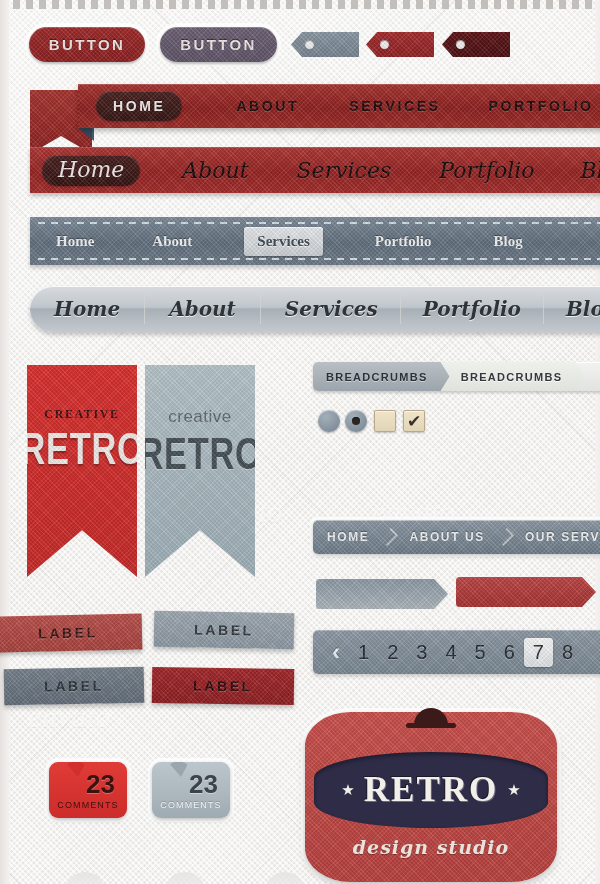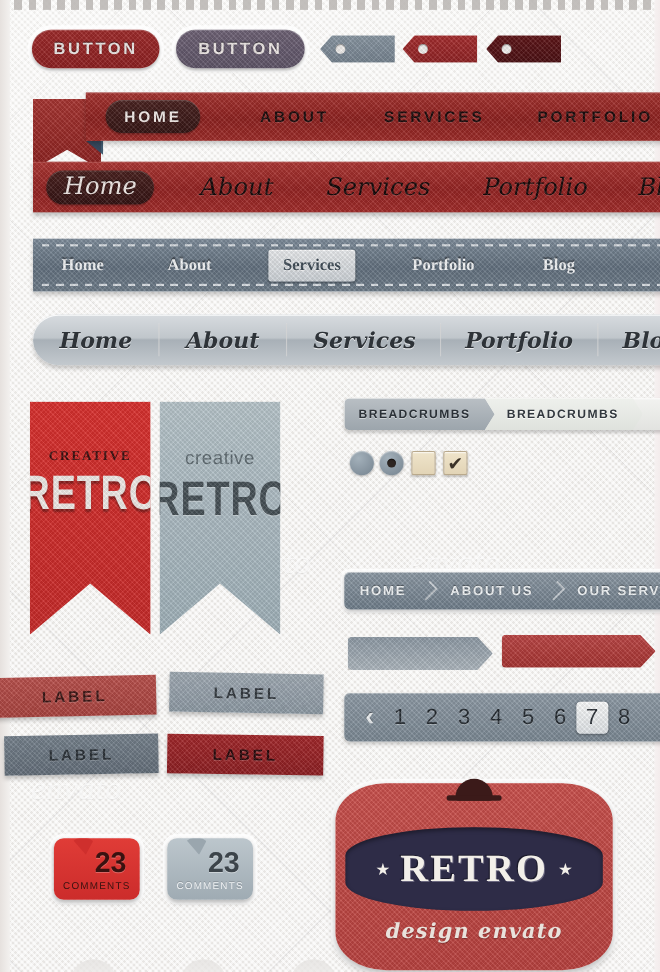--- a/index.html
+++ b/index.html
@@ -427,19 +427,19 @@
   </div>
 
   <div id="badge">
     <div id="badge-plate" class="tex"></div>
     <div id="badge-hat"></div>
     <div id="badge-oval">
       <span class="badge-star">★</span>
       <span id="badge-title">RETRO</span>
       <span class="badge-star">★</span>
     </div>
-    <div id="badge-sub">design envato</div>
+    <div id="badge-sub">design studio</div>
   </div>
 
   <div class="ghost" style="left:64px;  top:872px;"></div>
   <div class="ghost" style="left:164px; top:872px;"></div>
   <div class="ghost" style="left:264px; top:872px;"></div>
 </div>
 
 </body></html>

